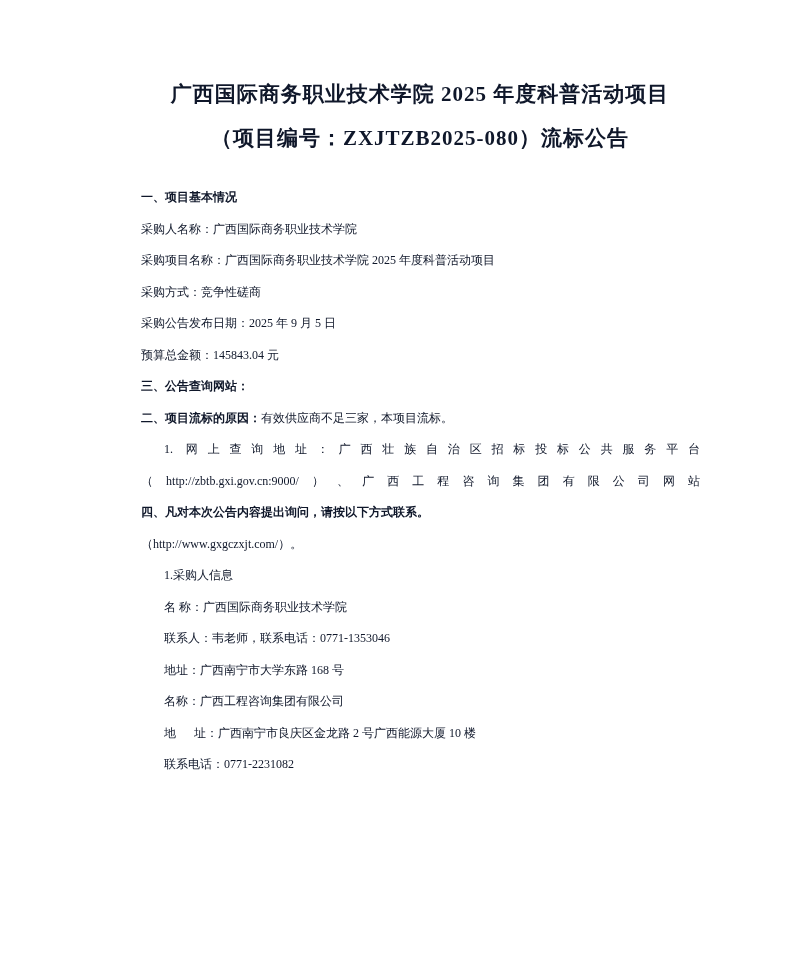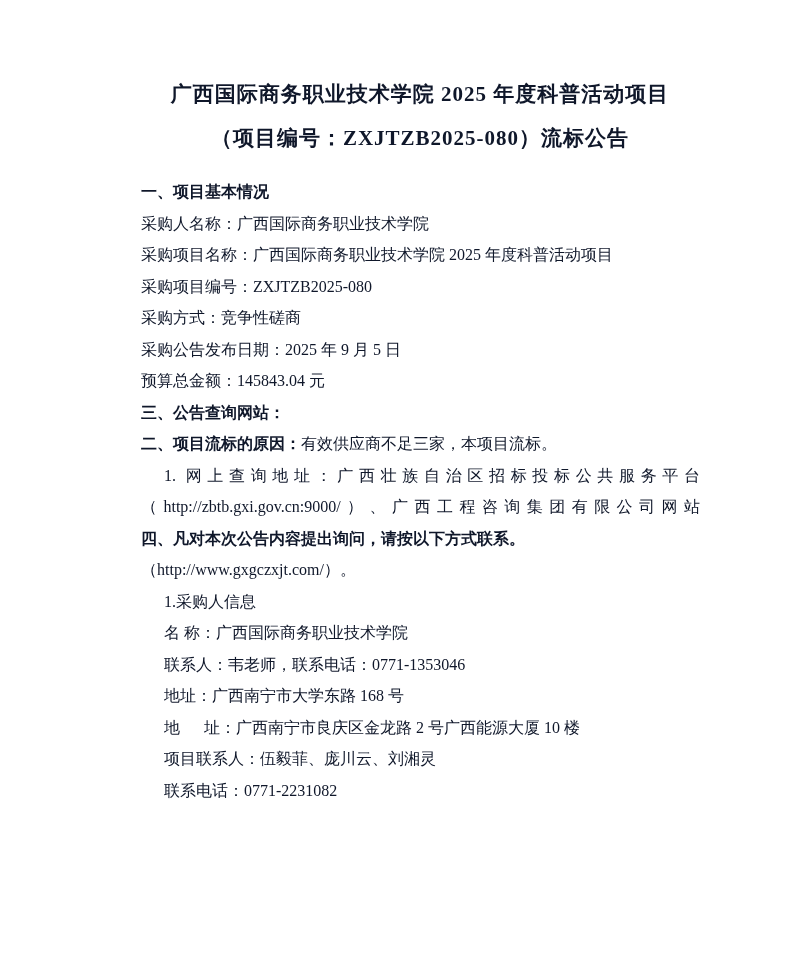--- a/index.html
+++ b/index.html
@@ -27,24 +27,24 @@
   .title-line {
     height: 44px;
     line-height: 44px;
     font-size: 21px;
     font-weight: bold;
     letter-spacing: 1px;
     white-space: pre-wrap;
   }
   .body-block {
     position: absolute;
-    top: 176px;
+    top: 182px;
     left: 121px;
     width: 559px;
-    font-size: 16px;
+    font-size: 12px;
   }
   .line {
     height: 31.5px;
     line-height: 31.5px;
     white-space: pre-wrap;
     overflow: hidden;
   }
   .bold { font-weight: bold; }
   .indent { padding-left: 23px; }
   .just {
@@ -61,35 +61,34 @@
   <div class="title-block">
     <div class="title-line">广西国际商务职业技术学院 2025 年度科普活动项目</div>
     <div class="title-line">（项目编号：ZXJTZB2025-080）流标公告</div>
   </div>
 
   <div class="body-block">
 
     <div class="line bold">一、项目基本情况</div>
     <div class="line">采购人名称：广西国际商务职业技术学院</div>
     <div class="line">采购项目名称：广西国际商务职业技术学院 2025 年度科普活动项目</div>
-    <div class="line">采购项目编号：ZXJTZB2025-080</div>
     <div class="line">采购方式：竞争性磋商</div>
     <div class="line">采购公告发布日期：2025 年 9 月 5 日</div>
     <div class="line">预算总金额：145843.04 元</div>
 
     <div class="line bold">三、公告查询网站：</div>
 
     <div class="line"><span class="bold">二、项目流标的原因：</span><span>有效供应商不足三家，本项目流标。</span></div>
     <div class="line indent just">1. 网上查询地址：广西壮族自治区招标投标公共服务平台</div>
     <div class="line just">（http://zbtb.gxi.gov.cn:9000/）、广西工程咨询集团有限公司网站</div>
     <div class="line bold">四、凡对本次公告内容提出询问，请按以下方式联系。</div>
 
     <div class="line">（http://www.gxgczxjt.com/）。</div>
     <div class="line indent">1.采购人信息</div>
     <div class="line indent">名 称：广西国际商务职业技术学院</div>
     <div class="line indent">联系人：韦老师，联系电话：0771-1353046</div>
     <div class="line indent">地址：广西南宁市大学东路 168 号</div>
+    <div class="line indent">名称：广西工程咨询集团有限公司</div>
     <div class="line indent">地      址：广西南宁市良庆区金龙路 2 号广西能源大厦 10 楼</div>
-    <div class="line indent">项目联系人：伍毅菲、庞川云、刘湘灵</div>
     <div class="line indent">联系电话：0771-2231082</div>
 
   </div>
 </div>
 
 </body></html>

